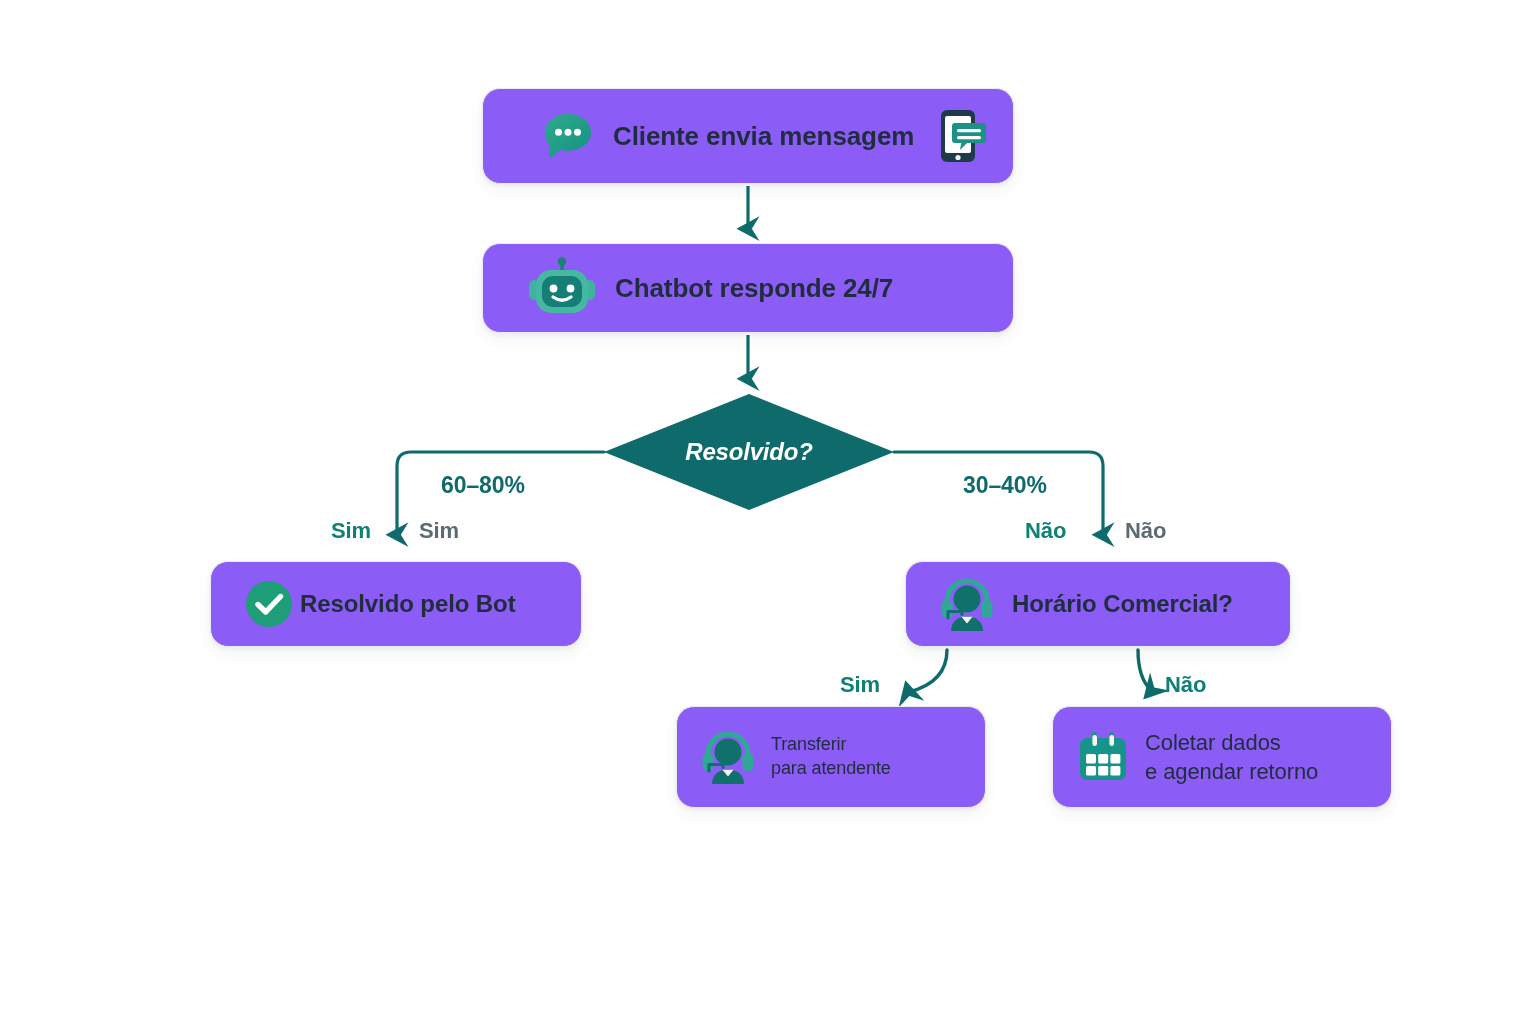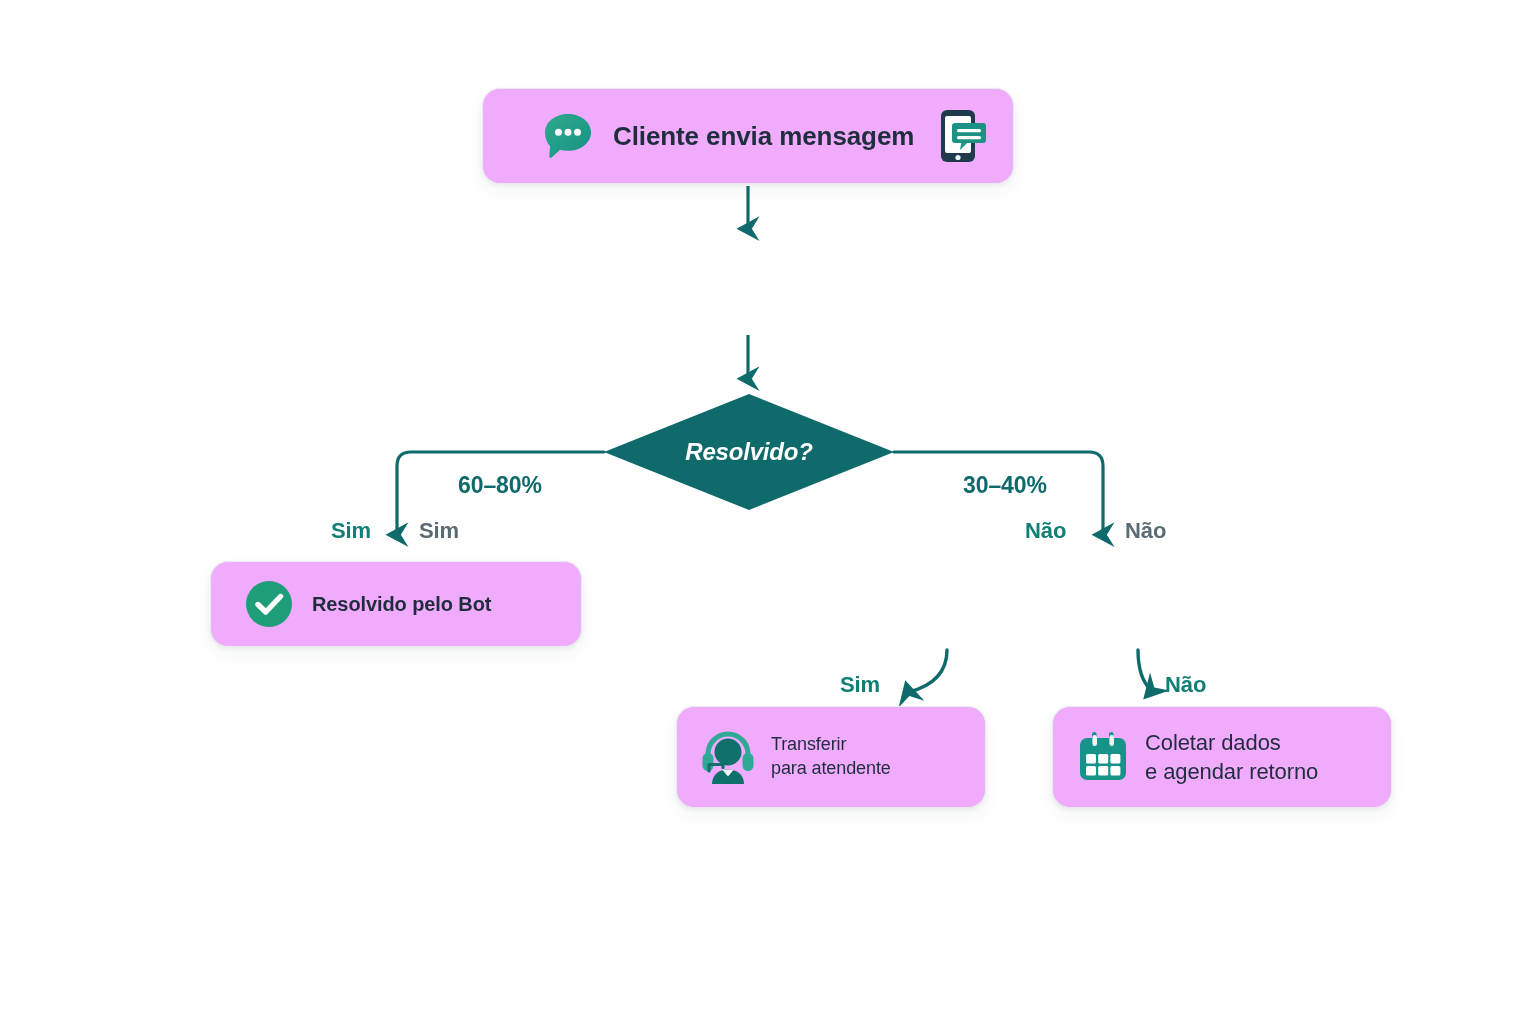--- a/index.html
+++ b/index.html
@@ -34,21 +34,21 @@
     pointer-events: none;
   }
 
   
   .node {
     position: absolute;
     z-index: 2;
     box-sizing: border-box;
     display: flex;
     align-items: center;
-    background: #f0abfc;
+    background: #8b5cf6;
     border: 1px solid #EAEDEE;
     border-radius: 18px;
     box-shadow: 0 2px 5px rgba(30,50,60,0.07), 0 8px 18px rgba(30,50,60,0.045);
   }
   .node .icon-slot {
     flex: 0 0 auto;
     display: flex;
     align-items: center;
     justify-content: center;
   }
@@ -121,23 +121,23 @@
 
   
   #node-resolved-by-bot {
     left: 210px;
     top: 561px;
     width: 372px;
     height: 86px;
     padding: 0 24px 0 32px;
   }
   #node-resolved-by-bot .node-label {
-    font-size: 20px;
-    font-weight: bold;
-    margin-left: 17px;
+    font-size: 24px;
+    font-weight: bold;
+    margin-left: 5px;
     white-space: nowrap;
   }
 
   
   #node-business-hours {
     left: 905px;
     top: 561px;
     width: 386px;
     height: 86px;
     padding: 0 24px 0 32px;
@@ -187,21 +187,21 @@
     z-index: 3;
     font-size: 22px;
     font-weight: bold;
     white-space: nowrap;
     letter-spacing: -0.1px;
   }
   .edge-label.teal  { color: #0E8076; }
   .edge-label.gray  { color: #5B6B72; }
   .edge-label.pct   { color: #0E6A6B; font-size: 23px; }
 
-  #label-pct-yes   { left: 441px;  top: 472px; margin-left: 17px; }
+  #label-pct-yes   { left: 441px;  top: 472px; }
   #label-yes-teal  { left: 331px;  top: 518px; }
   #label-yes-gray  { left: 419px;  top: 518px; }
 
   #label-pct-no    { left: 963px;  top: 472px; }
   #label-no-teal   { left: 1025px; top: 518px; }
   #label-no-gray   { left: 1125px; top: 518px; }
 
   #label-hours-yes { left: 840px;  top: 672px; }
   #label-hours-no  { left: 1165px; top: 672px; }
 </style>
@@ -267,36 +267,66 @@
         <rect x="18" y="11" width="26" height="37" rx="2" ry="2" fill="#FDFDFD"></rect>
         <circle cx="31" cy="52.5" r="2.6" fill="#F2F5F6"></circle>
         <path d="M28,18 H56 A3,3 0 0 1 59,21 V35 A3,3 0 0 1 56,38 H40
                  L33,45 L34.2,38 H28 A3,3 0 0 1 25,35 V21 A3,3 0 0 1 28,18 Z" fill="#1C9184"></path>
         <rect x="30" y="24" width="24" height="3.3" rx="1.6" fill="#ffffff"></rect>
         <rect x="30" y="31" width="24" height="3.3" rx="1.6" fill="#ffffff"></rect>
       </svg>
     </span>
   </div>
 
+  <div class="node" id="node-chatbot">
+    <span class="icon-slot">
+      <svg width="74" height="62" viewBox="0 0 74 62">
+        <path d="M37,4 L37,14" stroke="#1B8076" stroke-width="3.4" stroke-linecap="round"></path>
+        <circle cx="37" cy="4.5" r="4.2" fill="#1B8076"></circle>
+        <rect x="4" y="23" width="11" height="20" rx="5.5" fill="#3FB39E"></rect>
+        <rect x="59" y="23" width="11" height="20" rx="5.5" fill="#3FB39E"></rect>
+        <rect x="11" y="13" width="52" height="43" rx="15" ry="15" fill="#45B8A2"></rect>
+        <rect x="17" y="19" width="40" height="31" rx="11" ry="11" fill="#147E77"></rect>
+        <circle cx="28.5" cy="31.5" r="3.9" fill="#ffffff"></circle>
+        <circle cx="45.5" cy="31.5" r="3.9" fill="#ffffff"></circle>
+        <path d="M28,40 Q37,46.5 46,40" stroke="#ffffff" stroke-width="3.2" fill="none" stroke-linecap="round"></path>
+      </svg>
+    </span>
+    <span class="node-label">Chatbot responde 24/7</span>
+  </div>
 
   <div id="node-decision-resolved">
     <div class="diamond-shape"></div>
     <div class="diamond-text">Resolvido?</div>
   </div>
 
   <div class="node" id="node-resolved-by-bot">
     <span class="icon-slot">
       <svg width="52" height="52" viewBox="0 0 52 52">
         <circle cx="26" cy="26" r="23" fill="#1E9E78"></circle>
         <path d="M15,26.5 L22.7,34 L37.5,18.5" stroke="#ffffff" stroke-width="5.4" fill="none" stroke-linecap="round" stroke-linejoin="round"></path>
       </svg>
     </span>
     <span class="node-label">Resolvido pelo Bot</span>
   </div>
 
+  <div class="node" id="node-business-hours">
+    <span class="icon-slot">
+      <svg width="58" height="58" viewBox="0 0 58 58">
+        <path d="M9,30 V26 A20,20 0 0 1 49,26 V30" stroke="#2FA896" stroke-width="5" fill="none" stroke-linecap="round"></path>
+        <rect x="3.5" y="25" width="11" height="18" rx="5.5" fill="#2FA896"></rect>
+        <rect x="43.5" y="25" width="11" height="18" rx="5.5" fill="#2FA896"></rect>
+        <circle cx="29" cy="24" r="13.5" fill="#10706B"></circle>
+        <path d="M10,43 V36.5 H24 V39.5" stroke="#10706B" stroke-width="3.2" fill="none" stroke-linecap="round" stroke-linejoin="round"></path>
+        <path d="M13,56 C13,46.5 20,41.5 29,41.5 C38,41.5 45,46.5 45,56 Z" fill="#10706B"></path>
+        <path d="M23.5,41.8 L29,48.5 L34.5,41.8 Z" fill="#F4F6F6"></path>
+      </svg>
+    </span>
+    <span class="node-label">Horário Comercial?</span>
+  </div>
 
   <div class="node" id="node-transfer-agent">
     <span class="icon-slot">
       <svg width="58" height="58" viewBox="0 0 58 58">
         <path d="M9,30 V26 A20,20 0 0 1 49,26 V30" stroke="#2FA896" stroke-width="5" fill="none" stroke-linecap="round"></path>
         <rect x="3.5" y="25" width="11" height="18" rx="5.5" fill="#2FA896"></rect>
         <rect x="43.5" y="25" width="11" height="18" rx="5.5" fill="#2FA896"></rect>
         <circle cx="29" cy="24" r="13.5" fill="#10706B"></circle>
         <path d="M10,43 V36.5 H24 V39.5" stroke="#10706B" stroke-width="3.2" fill="none" stroke-linecap="round" stroke-linejoin="round"></path>
         <path d="M13,56 C13,46.5 20,41.5 29,41.5 C38,41.5 45,46.5 45,56 Z" fill="#10706B"></path>

